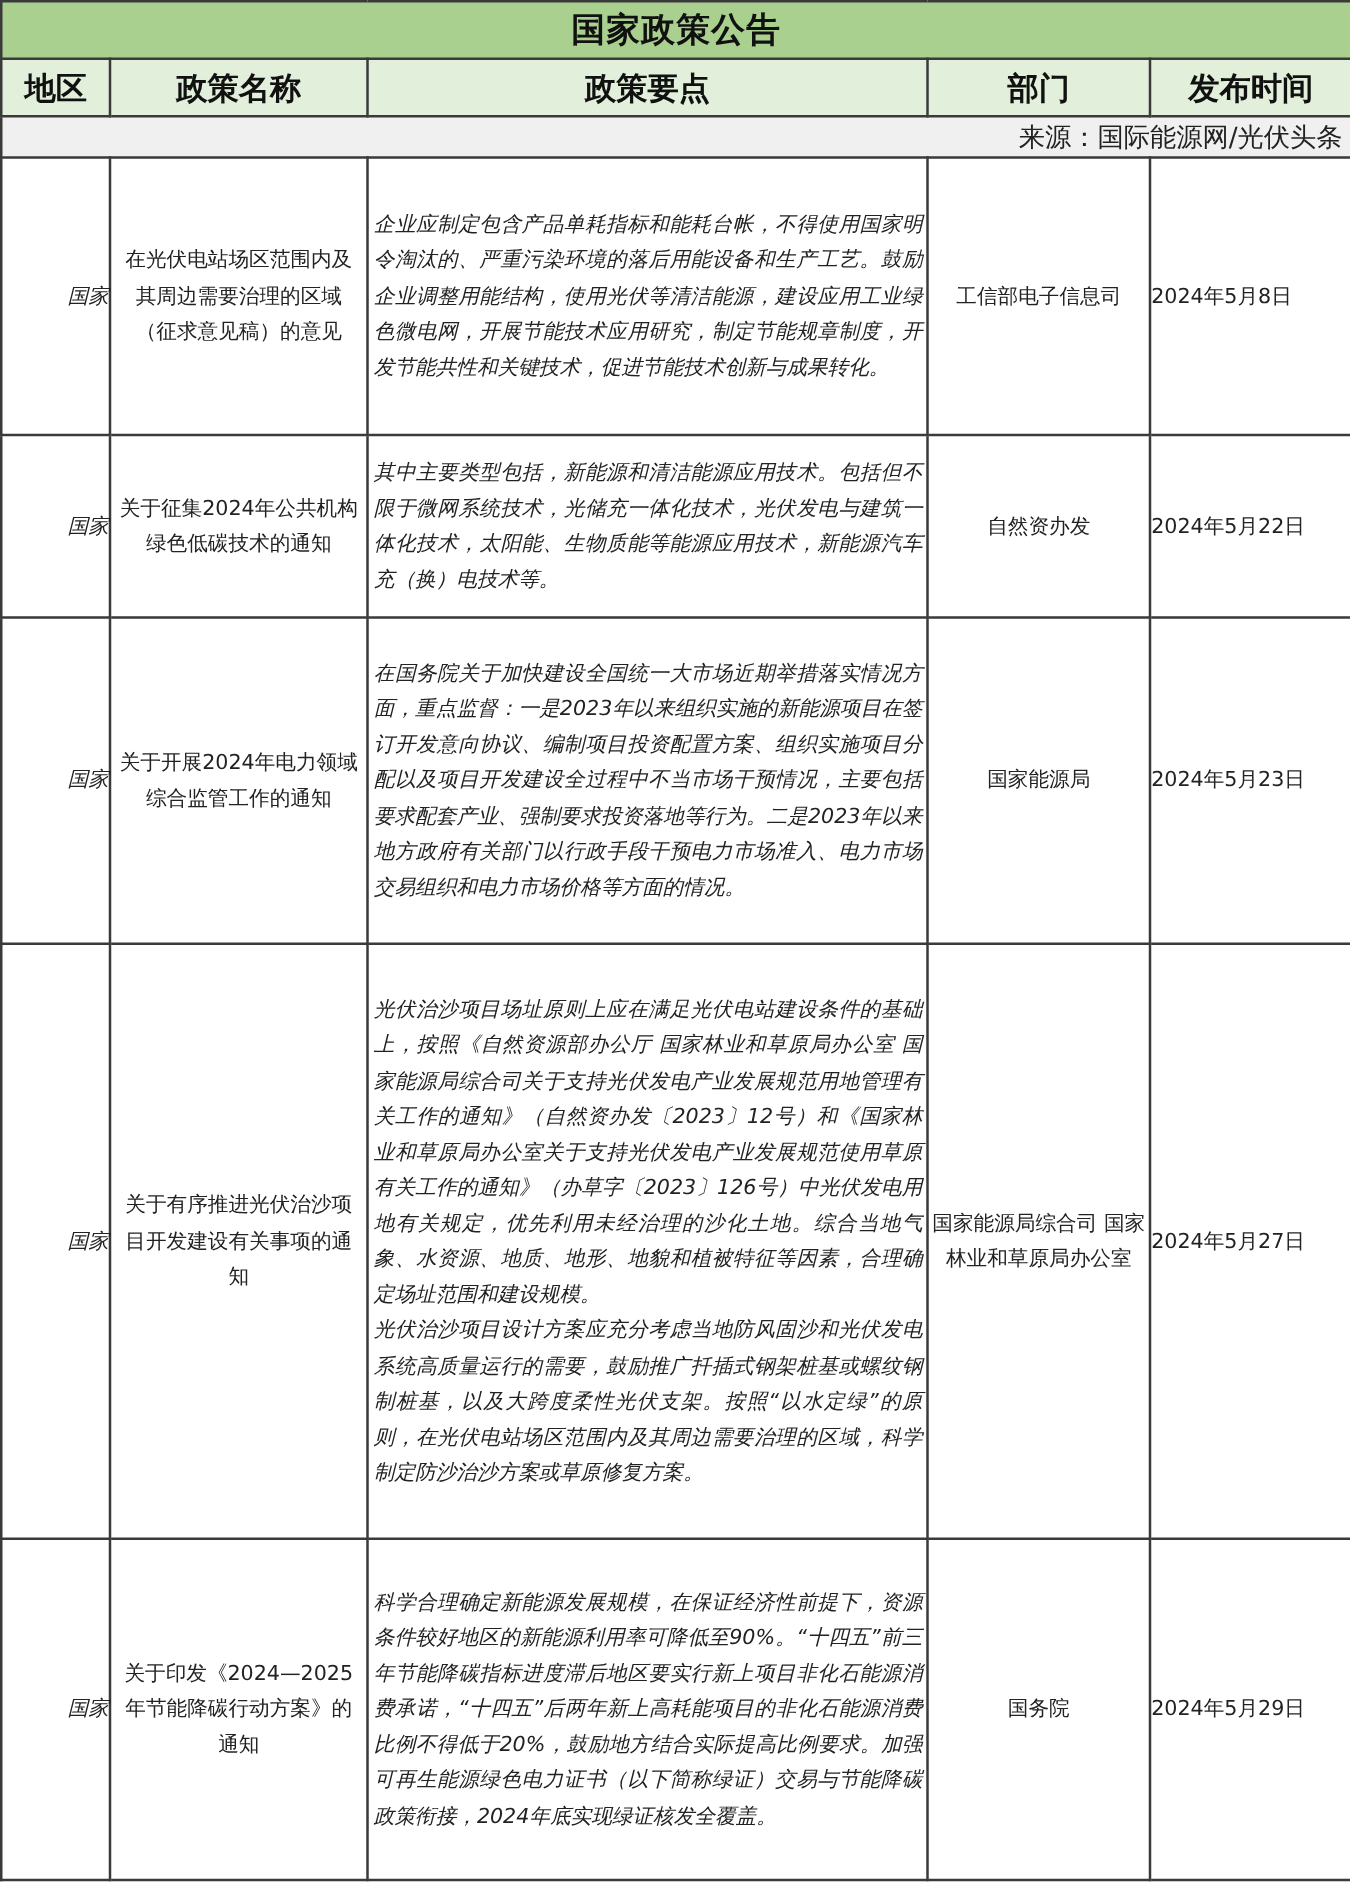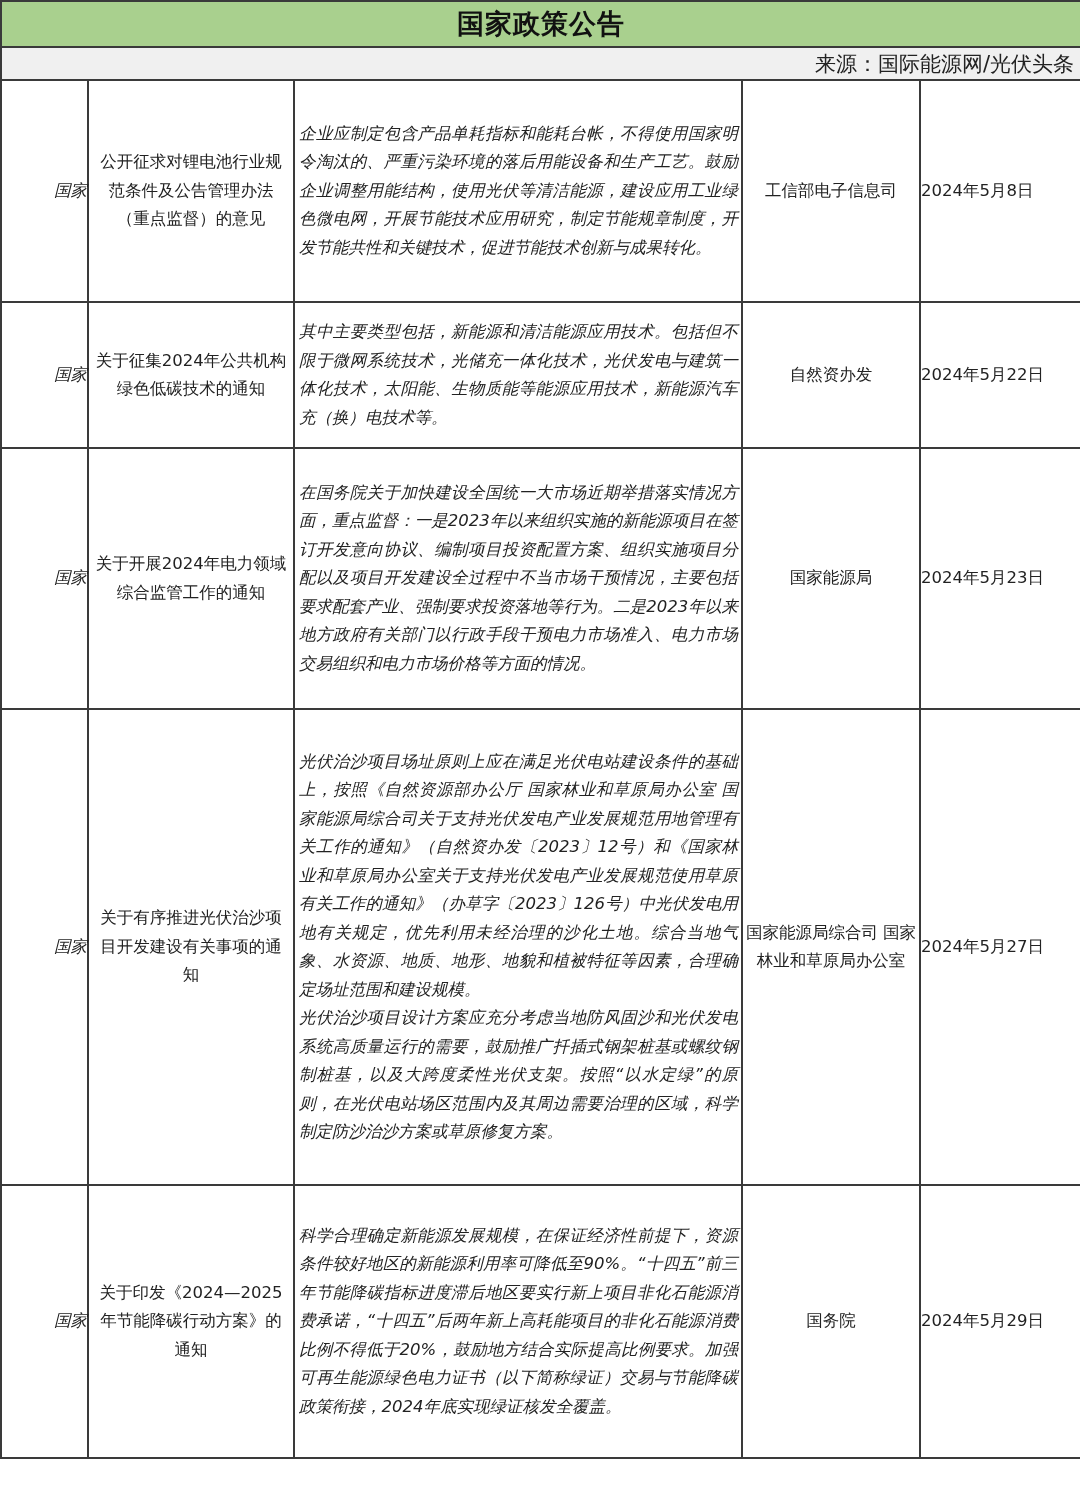--- a/index.html
+++ b/index.html
@@ -25,27 +25,34 @@
     <col style="width:87px">
     <col style="width:206px">
     <col style="width:448px">
     <col style="width:178px">
     <col style="width:161px">
   </colgroup>
   <tbody>
       <tr class="title-row">
     <td colspan="5">国家政策公告</td>
   </tr>
+  <tr class="header-row">
+    <th>地区</th>
+    <th>政策名称</th>
+    <th>政策要点</th>
+    <th>部门</th>
+    <th>发布时间</th>
+  </tr>
   <tr class="source-row">
     <td colspan="5">来源：国际能源网/光伏头条</td>
   </tr>
 
   <tr class="data-row" style="height:222px">
     <td class="c-region">国家</td>
-    <td class="c-name">公开征求对锂电池行业规范条件及公告管理办法（重点监督）的意见</td>
+    <td class="c-name">在光伏电站场区范围内及其周边需要治理的区域（征求意见稿）的意见</td>
     <td class="c-points">
           <div>企业应制定包含产品单耗指标和能耗台帐，不得使用国家明令淘汰的、严重污染环境的落后用能设备和生产工艺。鼓励企业调整用能结构，使用光伏等清洁能源，建设应用工业绿色微电网，开展节能技术应用研究，制定节能规章制度，开发节能共性和关键技术，促进节能技术创新与成果转化。</div>
         </td>
     <td class="c-dept">工信部电子信息司</td>
     <td class="c-date">2024年5月8日</td>
   </tr>
 
   <tr class="data-row" style="height:146px">
     <td class="c-region">国家</td>
     <td class="c-name">关于征集2024年公共机构绿色低碳技术的通知</td>

